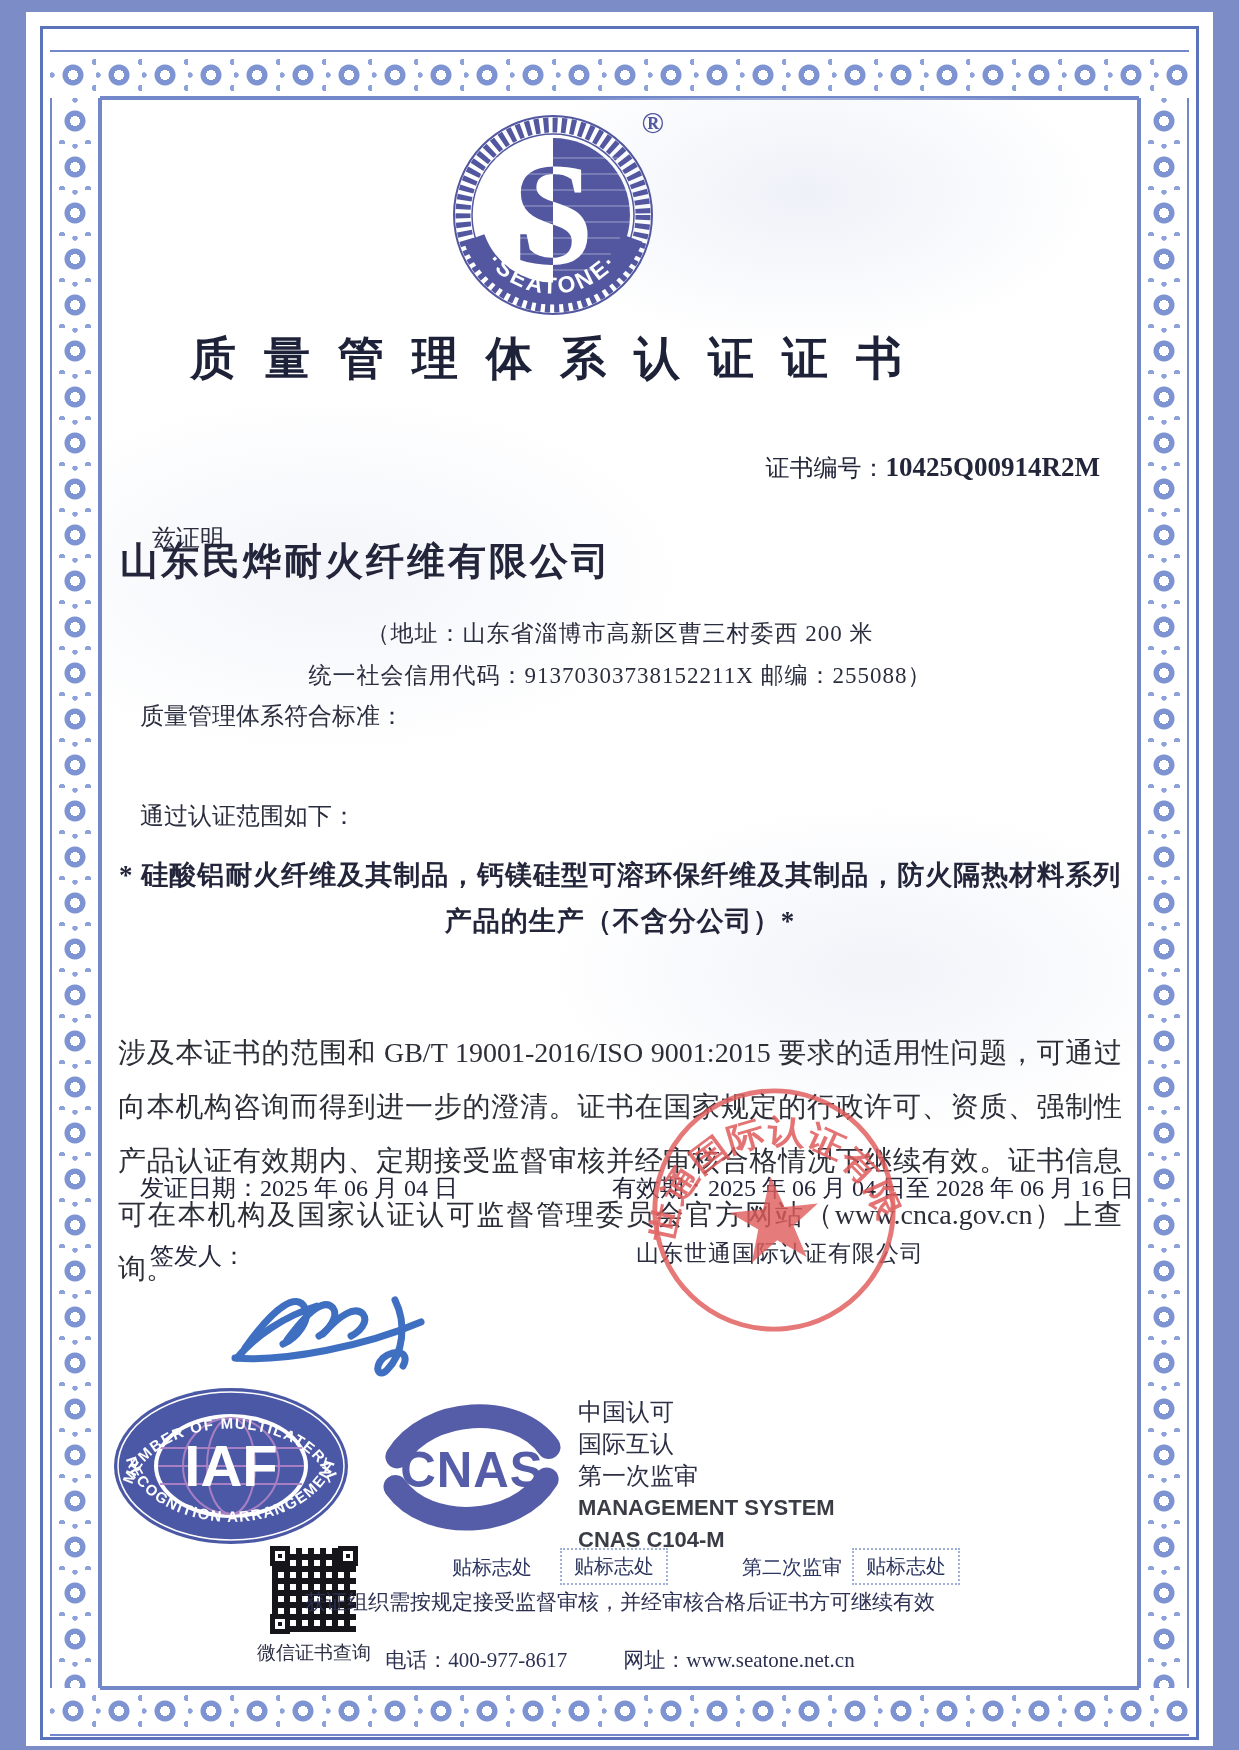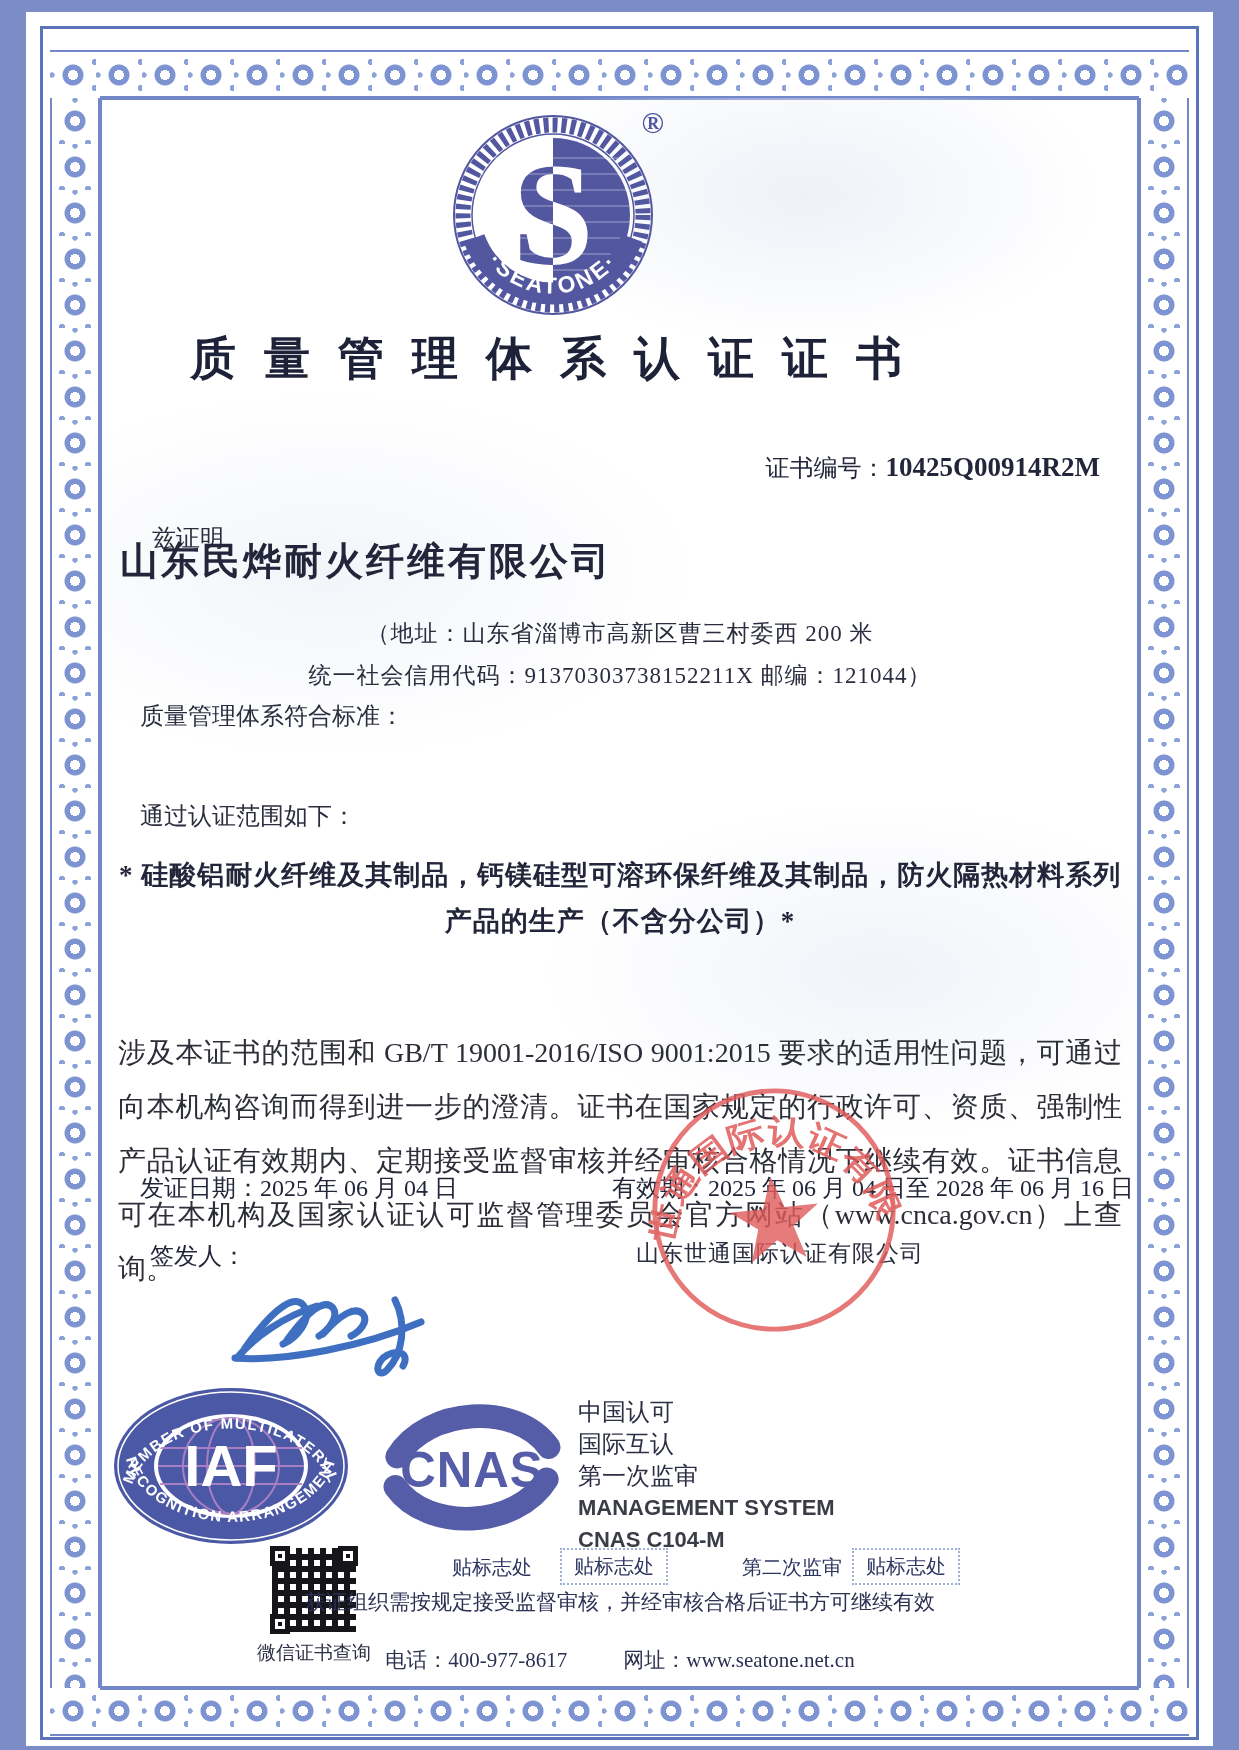--- a/index.html
+++ b/index.html
@@ -148,21 +148,21 @@
 
   <div class="abs title">质量管理体系认证证书</div>
 
   <div class="abs certno">
     <span>证书编号：</span><b>10425Q00914R2M</b>
   </div>
 
   <div class="abs attest">兹证明</div>
   <div class="abs company">山东民烨耐火纤维有限公司</div>
   <div class="abs addr addr1">（地址：山东省淄博市高新区曹三村委西 200 米</div>
-  <div class="abs addr addr2">统一社会信用代码：91370303738152211X 邮编：121044）</div>
+  <div class="abs addr addr2">统一社会信用代码：91370303738152211X 邮编：255088）</div>
 
   <div class="abs flabel stdlabel">质量管理体系符合标准：</div>
   <div class="abs flabel scopelabel">通过认证范围如下：</div>
   <div class="abs scope">* 硅酸铝耐火纤维及其制品，钙镁硅型可溶环保纤维及其制品，防火隔热材料系列产品的生产（不含分公司）*</div>
 
   <div class="abs notice">涉及本证书的范围和 GB/T 19001-2016/ISO 9001:2015 要求的适用性问题，可通过向本机构咨询而得到进一步的澄清。证书在国家规定的行政许可、资质、强制性产品认证有效期内、定期接受监督审核并经审核合格情况下继续有效。证书信息可在本机构及国家认证认可监督管理委员会官方网站（www.cnca.gov.cn）上查询。</div>
 
   <div class="abs daterow issue">
     <span>发证日期：</span><span>2025 年 06 月 04 日</span>
   </div>

